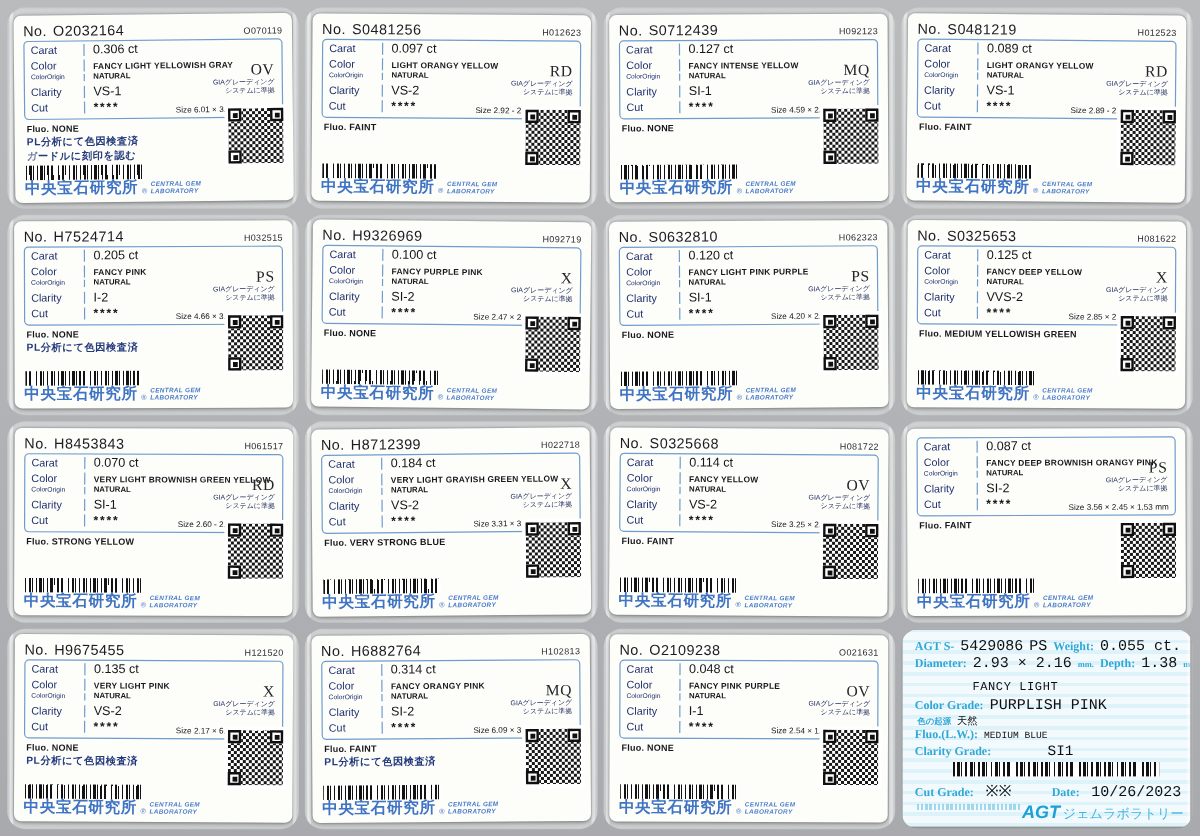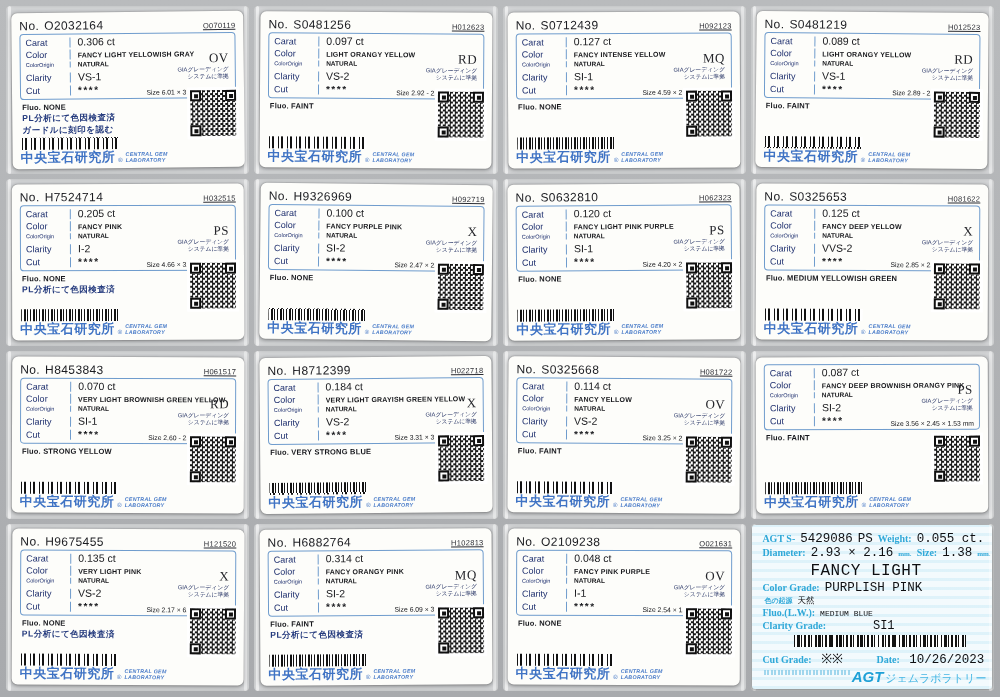--- a/index.html
+++ b/index.html
@@ -1,19 +1,19 @@
 <!DOCTYPE html>
 <html><head>
 <meta charset="utf-8">
 <style>
   html,body{margin:0;padding:0;background:#9fa1a4;font-family:"Liberation Sans",sans-serif;}
   .sheet{width:1000px;height:697px;box-sizing:border-box;display:grid;
     grid-template-columns:repeat(4,1fr);grid-template-rows:repeat(4,1fr);
     gap:5px;padding:6px;background:linear-gradient(180deg,#b9bbbd,#a8aaad);}
-  .pocket{position:relative;background:#c9cbcd;border-radius:4px;overflow:hidden;
+  .pocket{position:relative;background:#c9cbcd;border-radius:15px;overflow:hidden;
     display:flex;align-items:center;justify-content:center;
     box-shadow:inset 0 0 10px rgba(255,255,255,.55), inset 0 0 3px rgba(0,0,0,.25);}
   .pocket::before{content:"";position:absolute;left:2px;top:0;bottom:0;width:3px;
     background:rgba(255,255,255,.55);border-radius:2px;}
   .pocket::after{content:"";position:absolute;right:2px;top:0;bottom:0;width:3px;
     background:rgba(255,255,255,.4);border-radius:2px;}
 
   
   .pocket:nth-child(1) .card{transform:rotate(-.6deg)}
   .pocket:nth-child(2) .card{transform:rotate(.4deg)}
@@ -32,21 +32,21 @@
   .pocket:nth-child(15) .card{transform:rotate(.2deg)}
 
   .card{position:relative;width:232px;height:156px;box-sizing:border-box;
     background:#fdfdfa;border-radius:6px;padding:6px 8px 5px 8px;
     display:flex;flex-direction:column;
     box-shadow:0 1px 4px rgba(0,0,0,.4), 0 0 0 1px rgba(0,0,0,.06);}
 
   .head{display:flex;justify-content:space-between;align-items:baseline;}
   .no{font-size:12px;color:#1b1c21;letter-spacing:.4px;}
   .no .nl{margin-right:5px;}
-  .code{font-size:7.5px;color:#2b2c33;letter-spacing:.3px;text-decoration:underline;}
+  .code{font-size:7.5px;color:#2b2c33;letter-spacing:.3px;}
 
   .spec{position:relative;border:1.4px solid #6f9ccd;border-radius:4px;margin-top:1px;padding:1px 0 2px 0;}
   .row{display:flex;align-items:baseline;}
   .lbl{flex:none;width:50px;box-sizing:border-box;padding-left:5px;color:#1e2f6e;
     border-right:1.4px solid #6f9ccd;font-size:9px;}
   .lbl.small{font-size:5.6px;}
   .val{padding-left:7px;color:#16171b;white-space:nowrap;}
   .v-carat,.v-clarity{font-size:10.5px;}
   .v-color{font-size:7px;font-weight:bold;letter-spacing:.2px;}
   .v-origin{font-size:6.5px;font-weight:bold;}
@@ -81,21 +81,21 @@
     border-radius:3px;padding:7px 8px 4px 10px;overflow:hidden;
     font-family:"Liberation Mono",monospace;
     box-shadow:0 1px 4px rgba(0,0,0,.35), 0 0 0 1px rgba(0,0,0,.05);
     background-image:repeating-linear-gradient(0deg,rgba(84,190,228,.13) 0 3px,rgba(255,255,255,0) 3px 9px);}
   .a-row{display:flex;align-items:baseline;gap:5px;}
   .a-lbl{font-family:"Liberation Serif",serif;font-weight:bold;color:#2fa8d8;font-size:10px;white-space:nowrap;}
   .a-val{color:#0e0f12;font-size:12.5px;white-space:nowrap;}
   .a-val.sm{font-size:8px;text-align:center;}
   .a-mm{font-family:"Liberation Serif",serif;font-weight:bold;color:#2fa8d8;font-size:7px;}
   .a-color{margin:1px 0 0 48px;line-height:1.25;}
-  .a-color .a-val{font-size:16px;letter-spacing:.5px;margin-top:40px;}
+  .a-color .a-val{font-size:10px;letter-spacing:.5px;margin-top:40px;}
   .a-origin{margin-left:2px;}
   .a-origin .a-lbl{font-size:7px;}
   .a-origin .a-val{font-size:8.5px;}
   .a-clar{margin-top:1px;}
   .a-clar .a-val{font-size:12px;margin-left:42px;}
   .a-bars{width:172px;height:12px;margin:2px 0 2px 32px;
     background:repeating-linear-gradient(90deg,#121212 0 1.5px,#fff 1.5px 3.5px,#121212 3.5px 6px,#fff 6px 7px,#121212 7px 7.6px,#fff 7.6px 10.5px);}
   .a-cutrow{justify-content:space-between;margin-top:1px;}
   .a-cut{font-size:13px;}
   .a-date{font-size:12.5px;}
@@ -892,21 +892,21 @@
         <span class="a-lbl">AGT S-</span>
         <span class="a-val">5429086</span>
         <span class="a-val">PS</span>
         <span class="a-lbl">Weight:</span>
         <span class="a-val">0.055 ct.</span>
       </div>
       <div class="a-row">
         <span class="a-lbl">Diameter:</span>
         <span class="a-val">2.93 × 2.16</span>
         <span class="a-mm">mm.</span>
-        <span class="a-lbl">Size:</span>
+        <span class="a-lbl">Depth:</span>
         <span class="a-val">1.38</span>
         <span class="a-mm">mm.</span>
       </div>
       <div class="a-color">
         <span class="a-val">FANCY LIGHT</span>
       </div>
       <div class="a-row">
         <span class="a-lbl">Color Grade:</span>
         <span class="a-val">PURPLISH PINK</span>
       </div>

